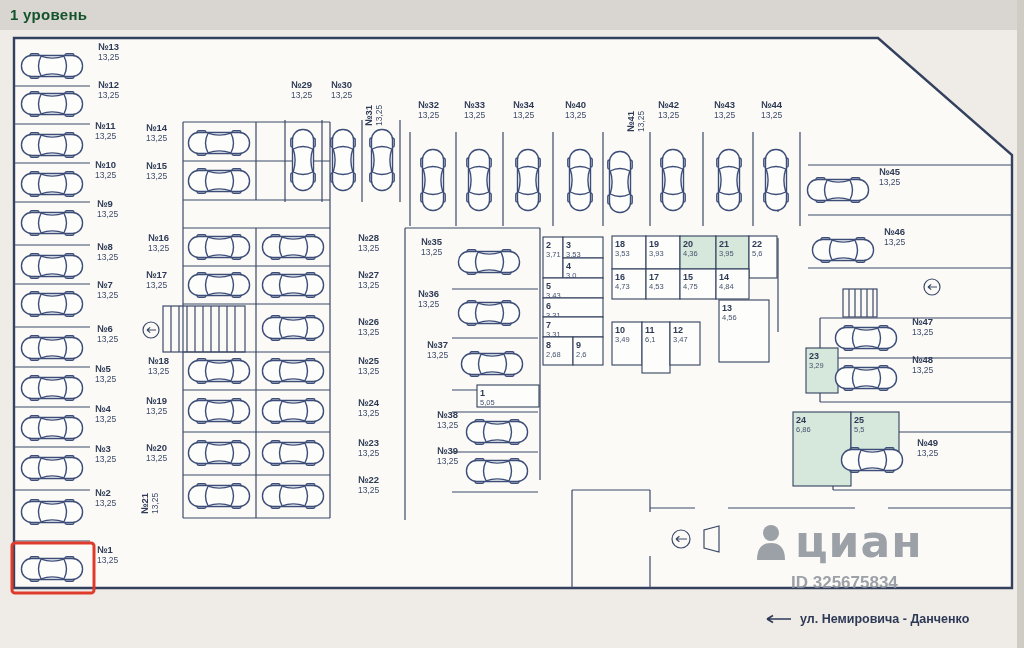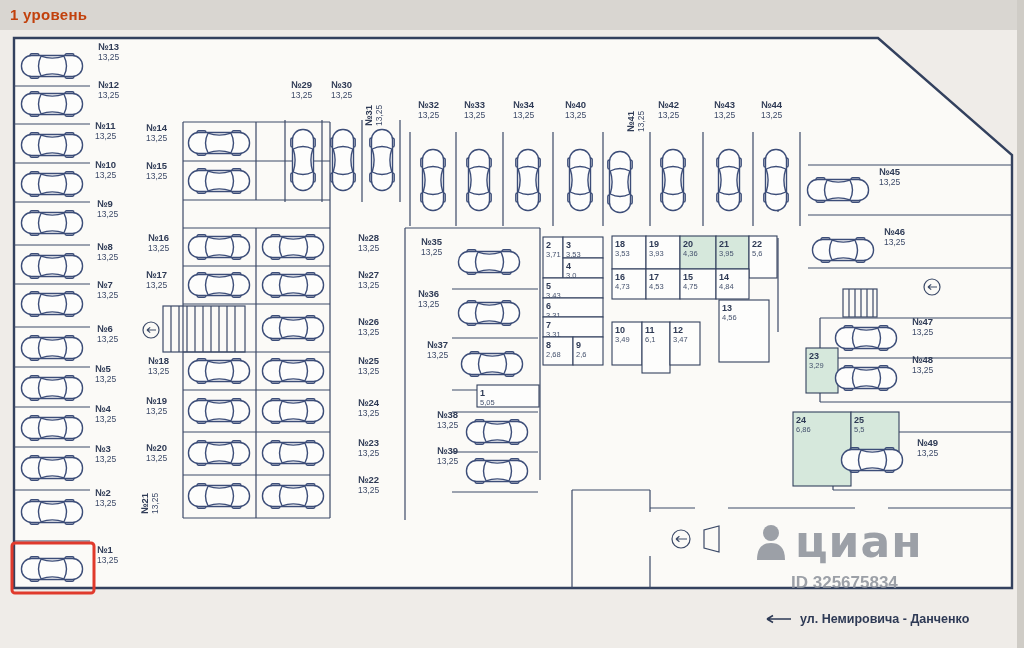--- a/index.html
+++ b/index.html
@@ -7,21 +7,21 @@
   body {
     position:relative;
     background:#efece8;
     font-family:"Liberation Sans", sans-serif;
     overflow:hidden;
   }
   .top-band { position:absolute; top:0; left:0; width:1024px; height:30px; background:#d9d6d1; }
   .right-band { position:absolute; top:0; right:0; width:7px; height:648px; background:#cfccc6; }
   .page-title {
     position:absolute; top:6px; left:10px;
-    font-size:15px; font-weight:700; color:#c2410c; letter-spacing:.3px;
+    font-size:15px; font-weight:700; color:#14532d; letter-spacing:.3px;
   }
   svg.plan { position:absolute; top:0; left:0; }
   .wall { stroke:#33415e; stroke-width:2.4; fill:none; stroke-linecap:square; }
   .paper { fill:#fbfaf7; }
   .wall-thin { stroke:#3c4a68; stroke-width:1.2; fill:none; }
   .spot-num  { font-family:"Liberation Sans",sans-serif; font-size:9.5px; font-weight:700; fill:#2e3a55; }
   .spot-area { font-family:"Liberation Sans",sans-serif; font-size:8.5px; fill:#3d4a68; }
   .cell-num  { font-family:"Liberation Sans",sans-serif; font-size:9px; font-weight:700; fill:#2e3a55; }
   .cell-area { font-family:"Liberation Sans",sans-serif; font-size:7.5px; fill:#46536e; }
   .car { color:#3c4d78; }

